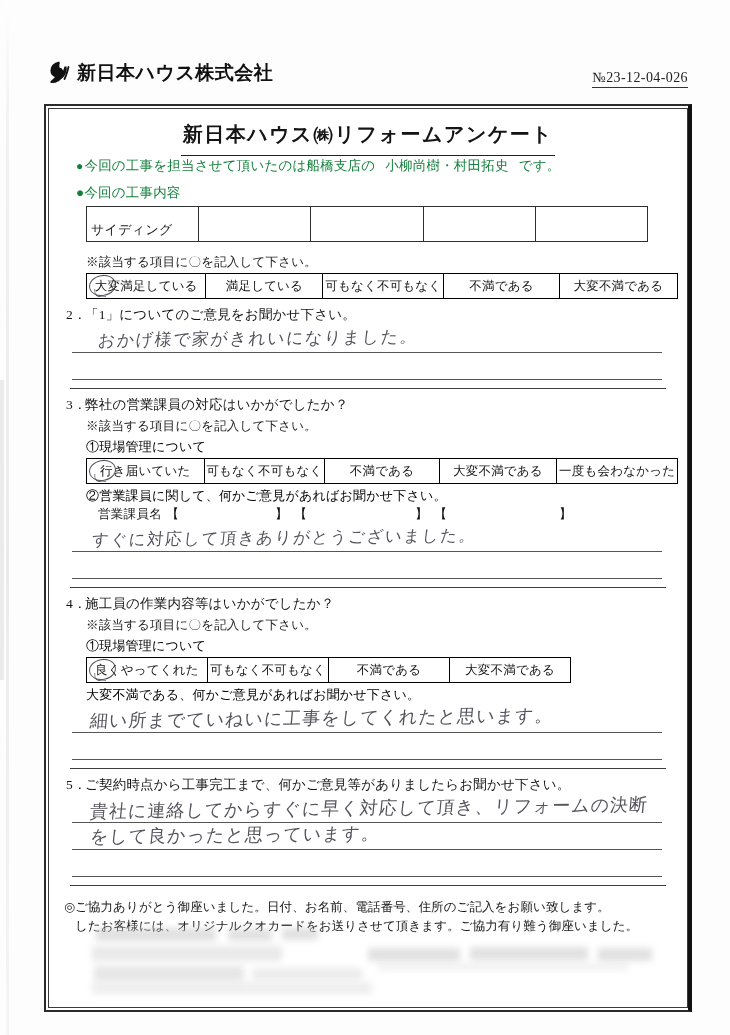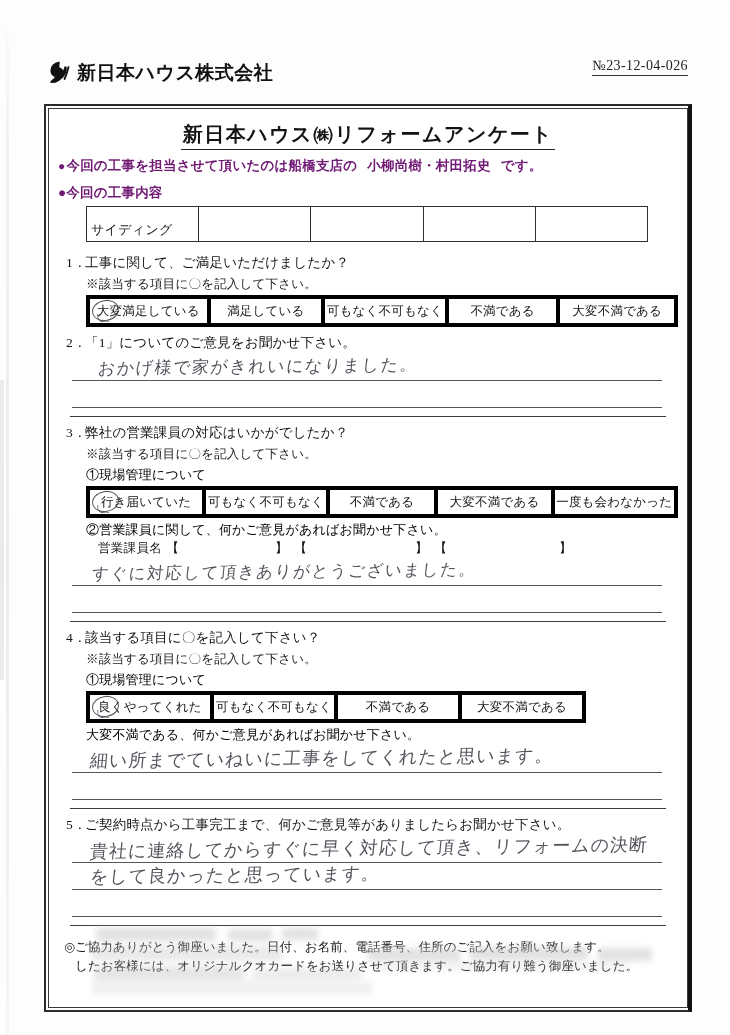--- a/index.html
+++ b/index.html
@@ -53,21 +53,21 @@
   .company-name {
     font-family: "DejaVu Sans", "Liberation Sans", sans-serif;
     font-weight: bold;
     font-size: 19px;
     letter-spacing: .5px;
     color: #111;
     white-space: nowrap;
   }
   .doc-no {
     position: absolute;
-    right: 42px; top: 0;
+    right: 42px; top: 12px;
     font-size: 14px;
     letter-spacing: .4px;
     border-bottom: 1px solid #333;
     padding-bottom: 1px;
     color: #222;
     white-space: nowrap;
   }
 
   
   .frame-outer {
@@ -104,30 +104,30 @@
   .form-title {
     text-align: center;
     font-size: 20px;
     font-weight: bold;
     letter-spacing: 1.5px;
     margin-top: 9px;
     color: #141414;
   }
   .form-title span {
     border-bottom: 1.5px solid #222;
-    padding: 0 2px 4px 2px;
+    padding: 0 2px 10px 2px;
   }
 
   .bullet-line {
     font-size: 13.5px;
     letter-spacing: .2px;
+    margin-left: 18px;
     margin-top: 9px;
-    color: #701a75;
-    white-space: nowrap;
-    font-weight: bold;
+    color: #15803d;
+    white-space: nowrap;
   }
   .bullet-line .dot {
     font-size: 12px;
     margin-right: 1px;
   }
   .gap-name { display: inline-block; width: 10px; }
 
   
   .work-table {
     margin: 4px 0 12px 28px;
@@ -170,21 +170,21 @@
     color: #000000;
   }
 
   
   .opt-table {
     margin: 2px 0 0 28px;
     border-collapse: collapse;
     table-layout: fixed;
   }
   .opt-table td {
-    border: 4px solid #000000;
+    border: 1px solid #000000;
     height: 22px;
     font-size: 12.5px;
     text-align: center;
     vertical-align: middle;
     color: #151515;
     letter-spacing: .2px;
     position: relative;
     white-space: nowrap;
   }
   .opt-w { width: 118px; }
@@ -333,23 +333,20 @@
           <tr>
         <td>サイディング</td>
         <td></td>
         <td></td>
         <td></td>
         <td></td>
       </tr>
     </tbody>
       </table>
 
-    <div class="q-head">
-      <span class="q-num">1．</span><span>工事に関して、ご満足いただけましたか？</span>
-    </div>
     <div class="q-note">※該当する項目に〇を記入して下さい。</div>
     <table class="opt-table">
       <tbody>
           <tr>
         <td class="opt-w">
           <span class="circle-mark"></span>
           <span>大変満足している</span>
         </td>
         <td class="opt-w">満足している</td>
         <td class="opt-w">可もなく不可もなく</td>
@@ -412,21 +409,21 @@
         <span class="hand h2">すぐに対応して頂きありがとうございました。</span>
       </div>
       <div class="rule">
         <span class="hand h2"></span>
       </div>
     </div>
 
     <div class="divider"></div>
 
     <div class="q-head">
-      <span class="q-num">4．</span><span>該当する項目に〇を記入して下さい？</span>
+      <span class="q-num">4．</span><span>施工員の作業内容等はいかがでしたか？</span>
     </div>
     <div class="q-note">※該当する項目に〇を記入して下さい。</div>
     <div class="q-sub">①現場管理について</div>
     <table class="opt-table">
       <tbody>
           <tr>
         <td class="opt-w">
           <span class="circle-mark"></span>
           <span>良くやってくれた</span>
         </td>

